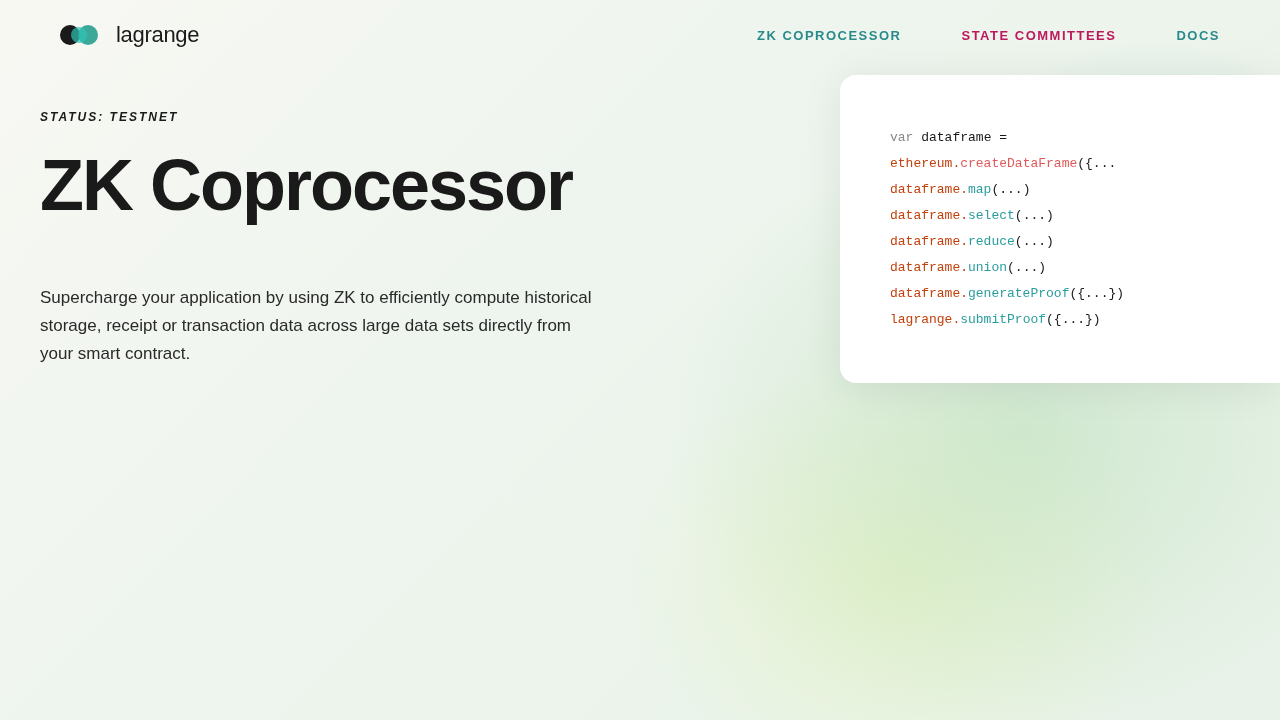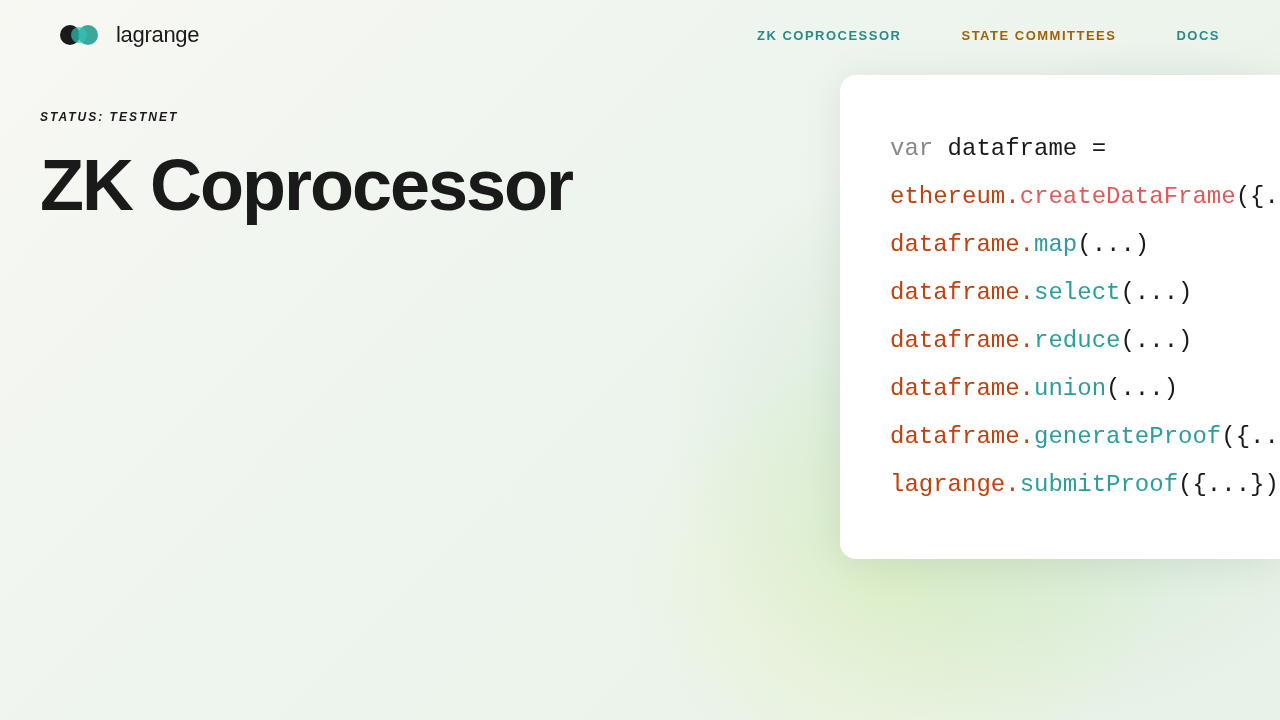--- a/index.html
+++ b/index.html
@@ -69,21 +69,21 @@
       font-size: 13px;
       font-weight: 600;
       letter-spacing: 1.5px;
       text-transform: uppercase;
       color: #2a8a8a;
       cursor: pointer;
       text-decoration: none;
     }
 
     .nav-link.active {
-      color: #a16207;
+      color: #be185d;
     }
 
     
     .main-content {
       position: relative;
       z-index: 5;
       display: flex;
       align-items: flex-start;
       padding: 0 40px;
       padding-top: 30px;
@@ -152,21 +152,21 @@
       width: 440px;
       background: white;
       border-radius: 16px 0 0 16px;
       padding: 50px 40px 50px 50px;
       box-shadow: 0 4px 40px rgba(0,0,0,0.08);
       z-index: 10;
     }
 
     .code-block {
       font-family: 'Menlo', 'Monaco', 'Courier New', monospace;
-      font-size: 24px;
+      font-size: 13px;
       line-height: 2.0;
     }
 
     .code-line {
       display: block;
       white-space: nowrap;
     }
 
     .kw-var {
       color: #888;
@@ -209,20 +209,21 @@
     <a class="nav-link">ZK COPROCESSOR</a>
     <a class="nav-link active">STATE COMMITTEES</a>
     <a class="nav-link">DOCS</a>
   </div>
 </nav>
 
 <div class="main-content">
   <div class="left-section">
     <div class="status-badge">STATUS: TESTNET</div>
     <h1 class="page-title">ZK Coprocessor</h1>
+    <p class="page-description">Supercharge your application by using ZK to efficiently compute historical storage, receipt or transaction data across large data sets directly from your smart contract.</p>
   </div>
 </div>
 
 <div class="code-panel">
   <div class="code-block">
 
     <span class="code-line">
       <span class="kw-var">var </span>
       <span class="kw-plain">dataframe = </span>
     </span>

